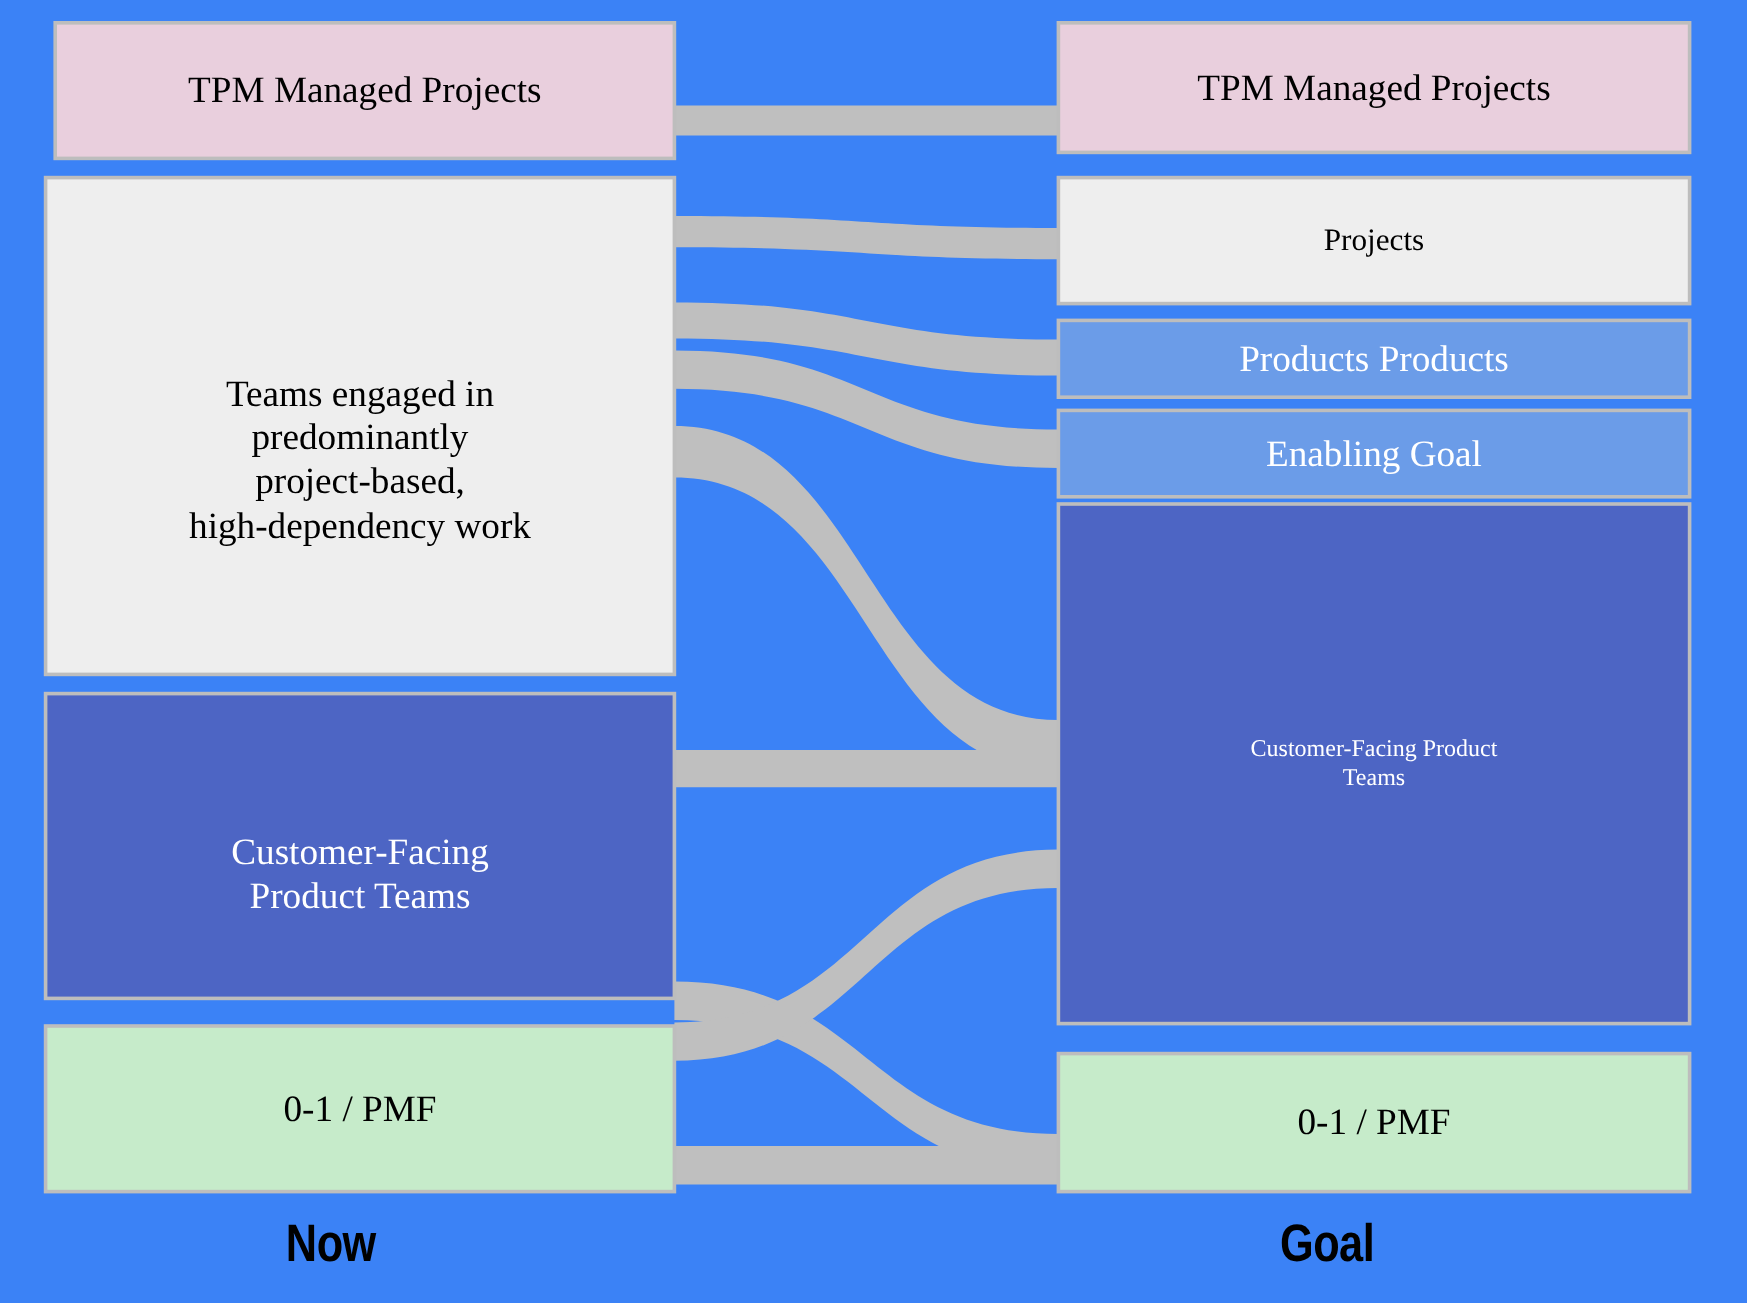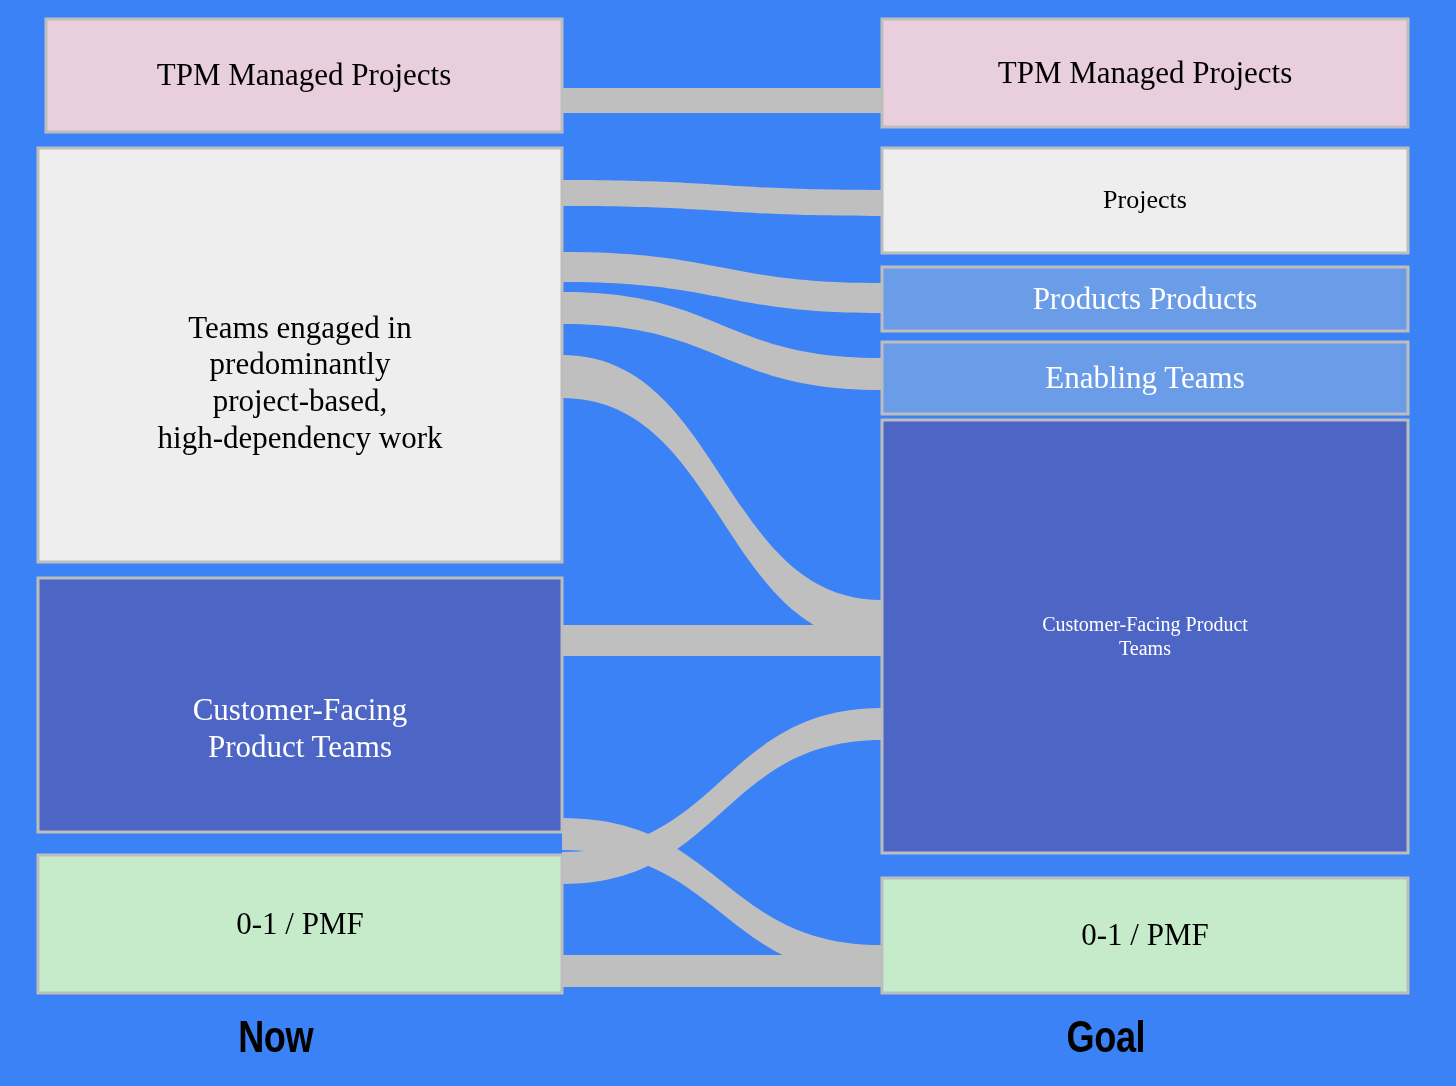--- a/index.html
+++ b/index.html
@@ -83,21 +83,21 @@
       <div class="node-label" style="left: 38px; top: 148px; width: 524px; height: 414px; font-size: 31px; color: rgb(0, 0, 0); margin-top: 28px;">Teams engaged in
 predominantly
 project-based,
 high-dependency work</div>
       <div class="node-label" style="left: 38px; top: 578px; width: 524px; height: 302px; font-size: 31px; color: rgb(255, 255, 255);">Customer-Facing
 Product Teams</div>
       <div class="node-label" style="left: 38px; top: 855px; width: 524px; height: 138px; font-size: 31px; color: rgb(0, 0, 0);">0-1 / PMF</div>
       <div class="node-label" style="left: 882px; top: 19px; width: 526px; height: 108px; font-size: 31px; color: rgb(0, 0, 0);">TPM Managed Projects</div>
       <div class="node-label" style="left: 882px; top: 148px; width: 526px; height: 105px; font-size: 26px; color: rgb(0, 0, 0);">Projects</div>
       <div class="node-label" style="left: 882px; top: 267px; width: 526px; height: 64px; font-size: 31px; color: rgb(255, 255, 255);">Products Products</div>
-      <div class="node-label" style="left: 882px; top: 342px; width: 526px; height: 72px; font-size: 31px; color: rgb(255, 255, 255);">Enabling Teams</div>
+      <div class="node-label" style="left: 882px; top: 342px; width: 526px; height: 72px; font-size: 31px; color: rgb(255, 255, 255);">Enabling Goal</div>
       <div class="node-label" style="left: 882px; top: 420px; width: 526px; height: 433px; font-size: 20px; color: rgb(255, 255, 255);">Customer-Facing Product
 Teams</div>
       <div class="node-label" style="left: 882px; top: 878px; width: 526px; height: 115px; font-size: 31px; color: rgb(0, 0, 0);">0-1 / PMF</div>
     </div>
   <div id="axis-layer">
       <div class="axis-label" style="left: 230px; top: 1012px;">Now</div>
       <div class="axis-label" style="left: 1058px; top: 1012px;">Goal</div>
     </div>
 </div>
 

